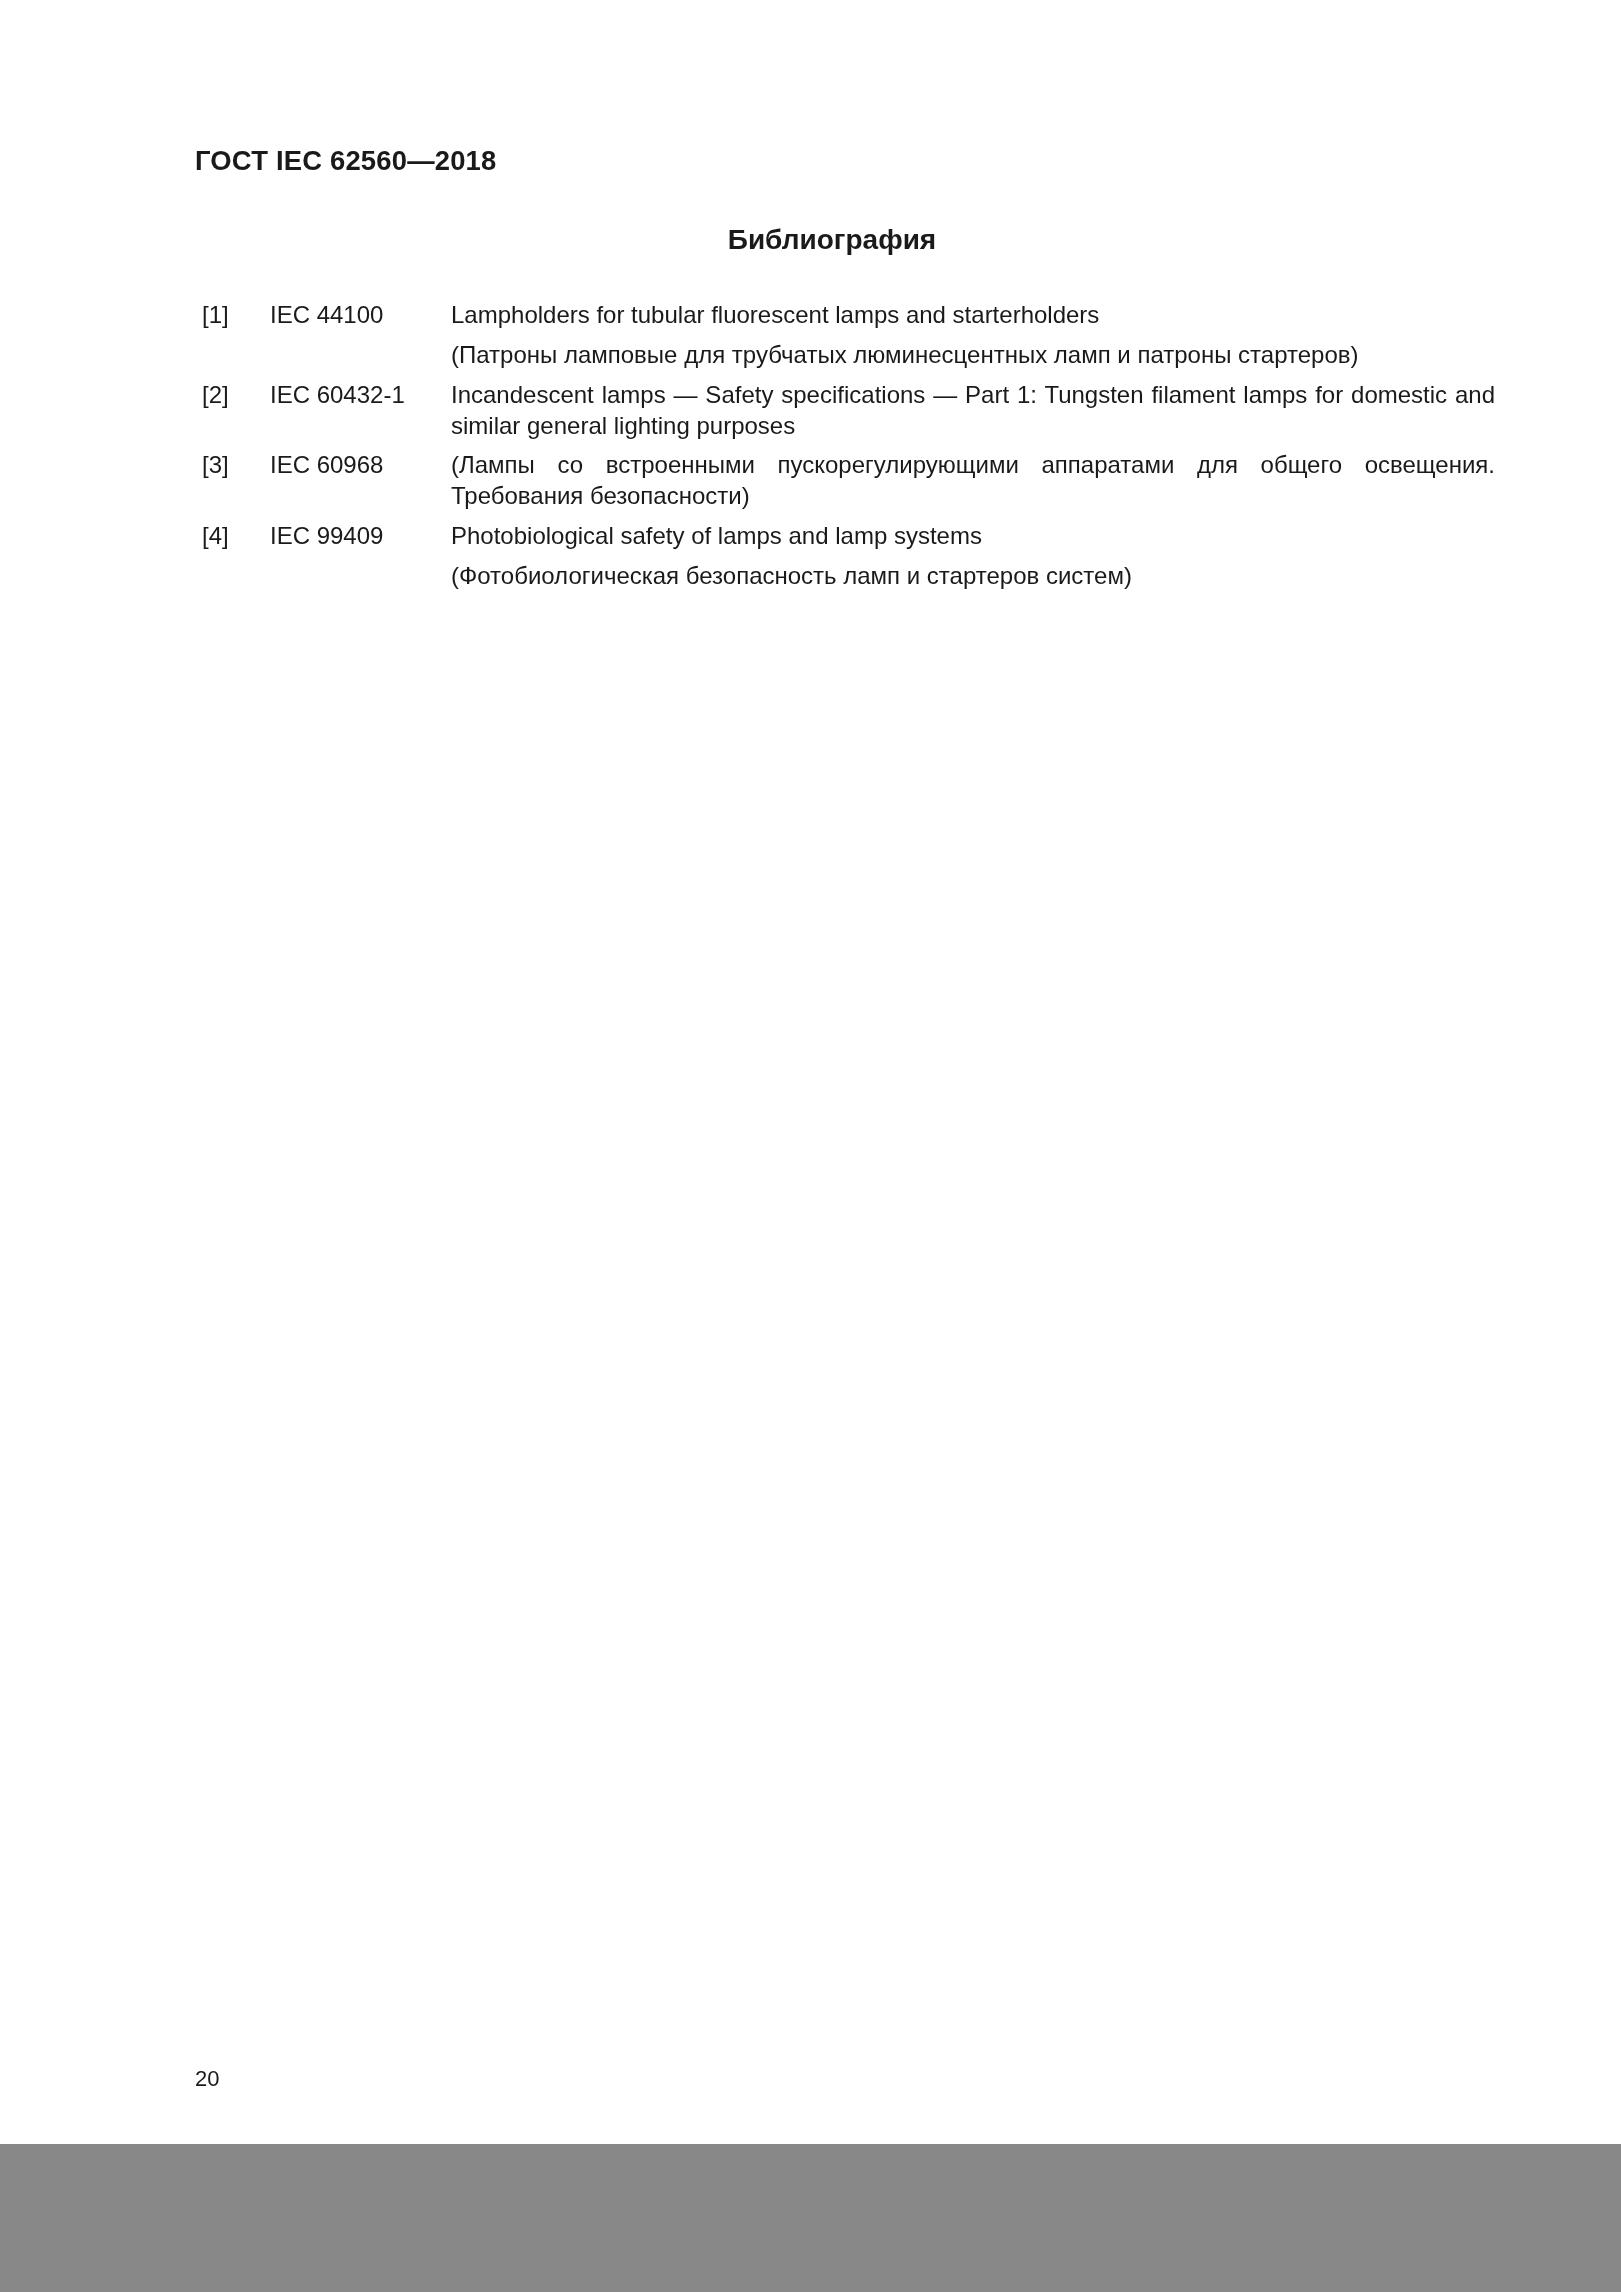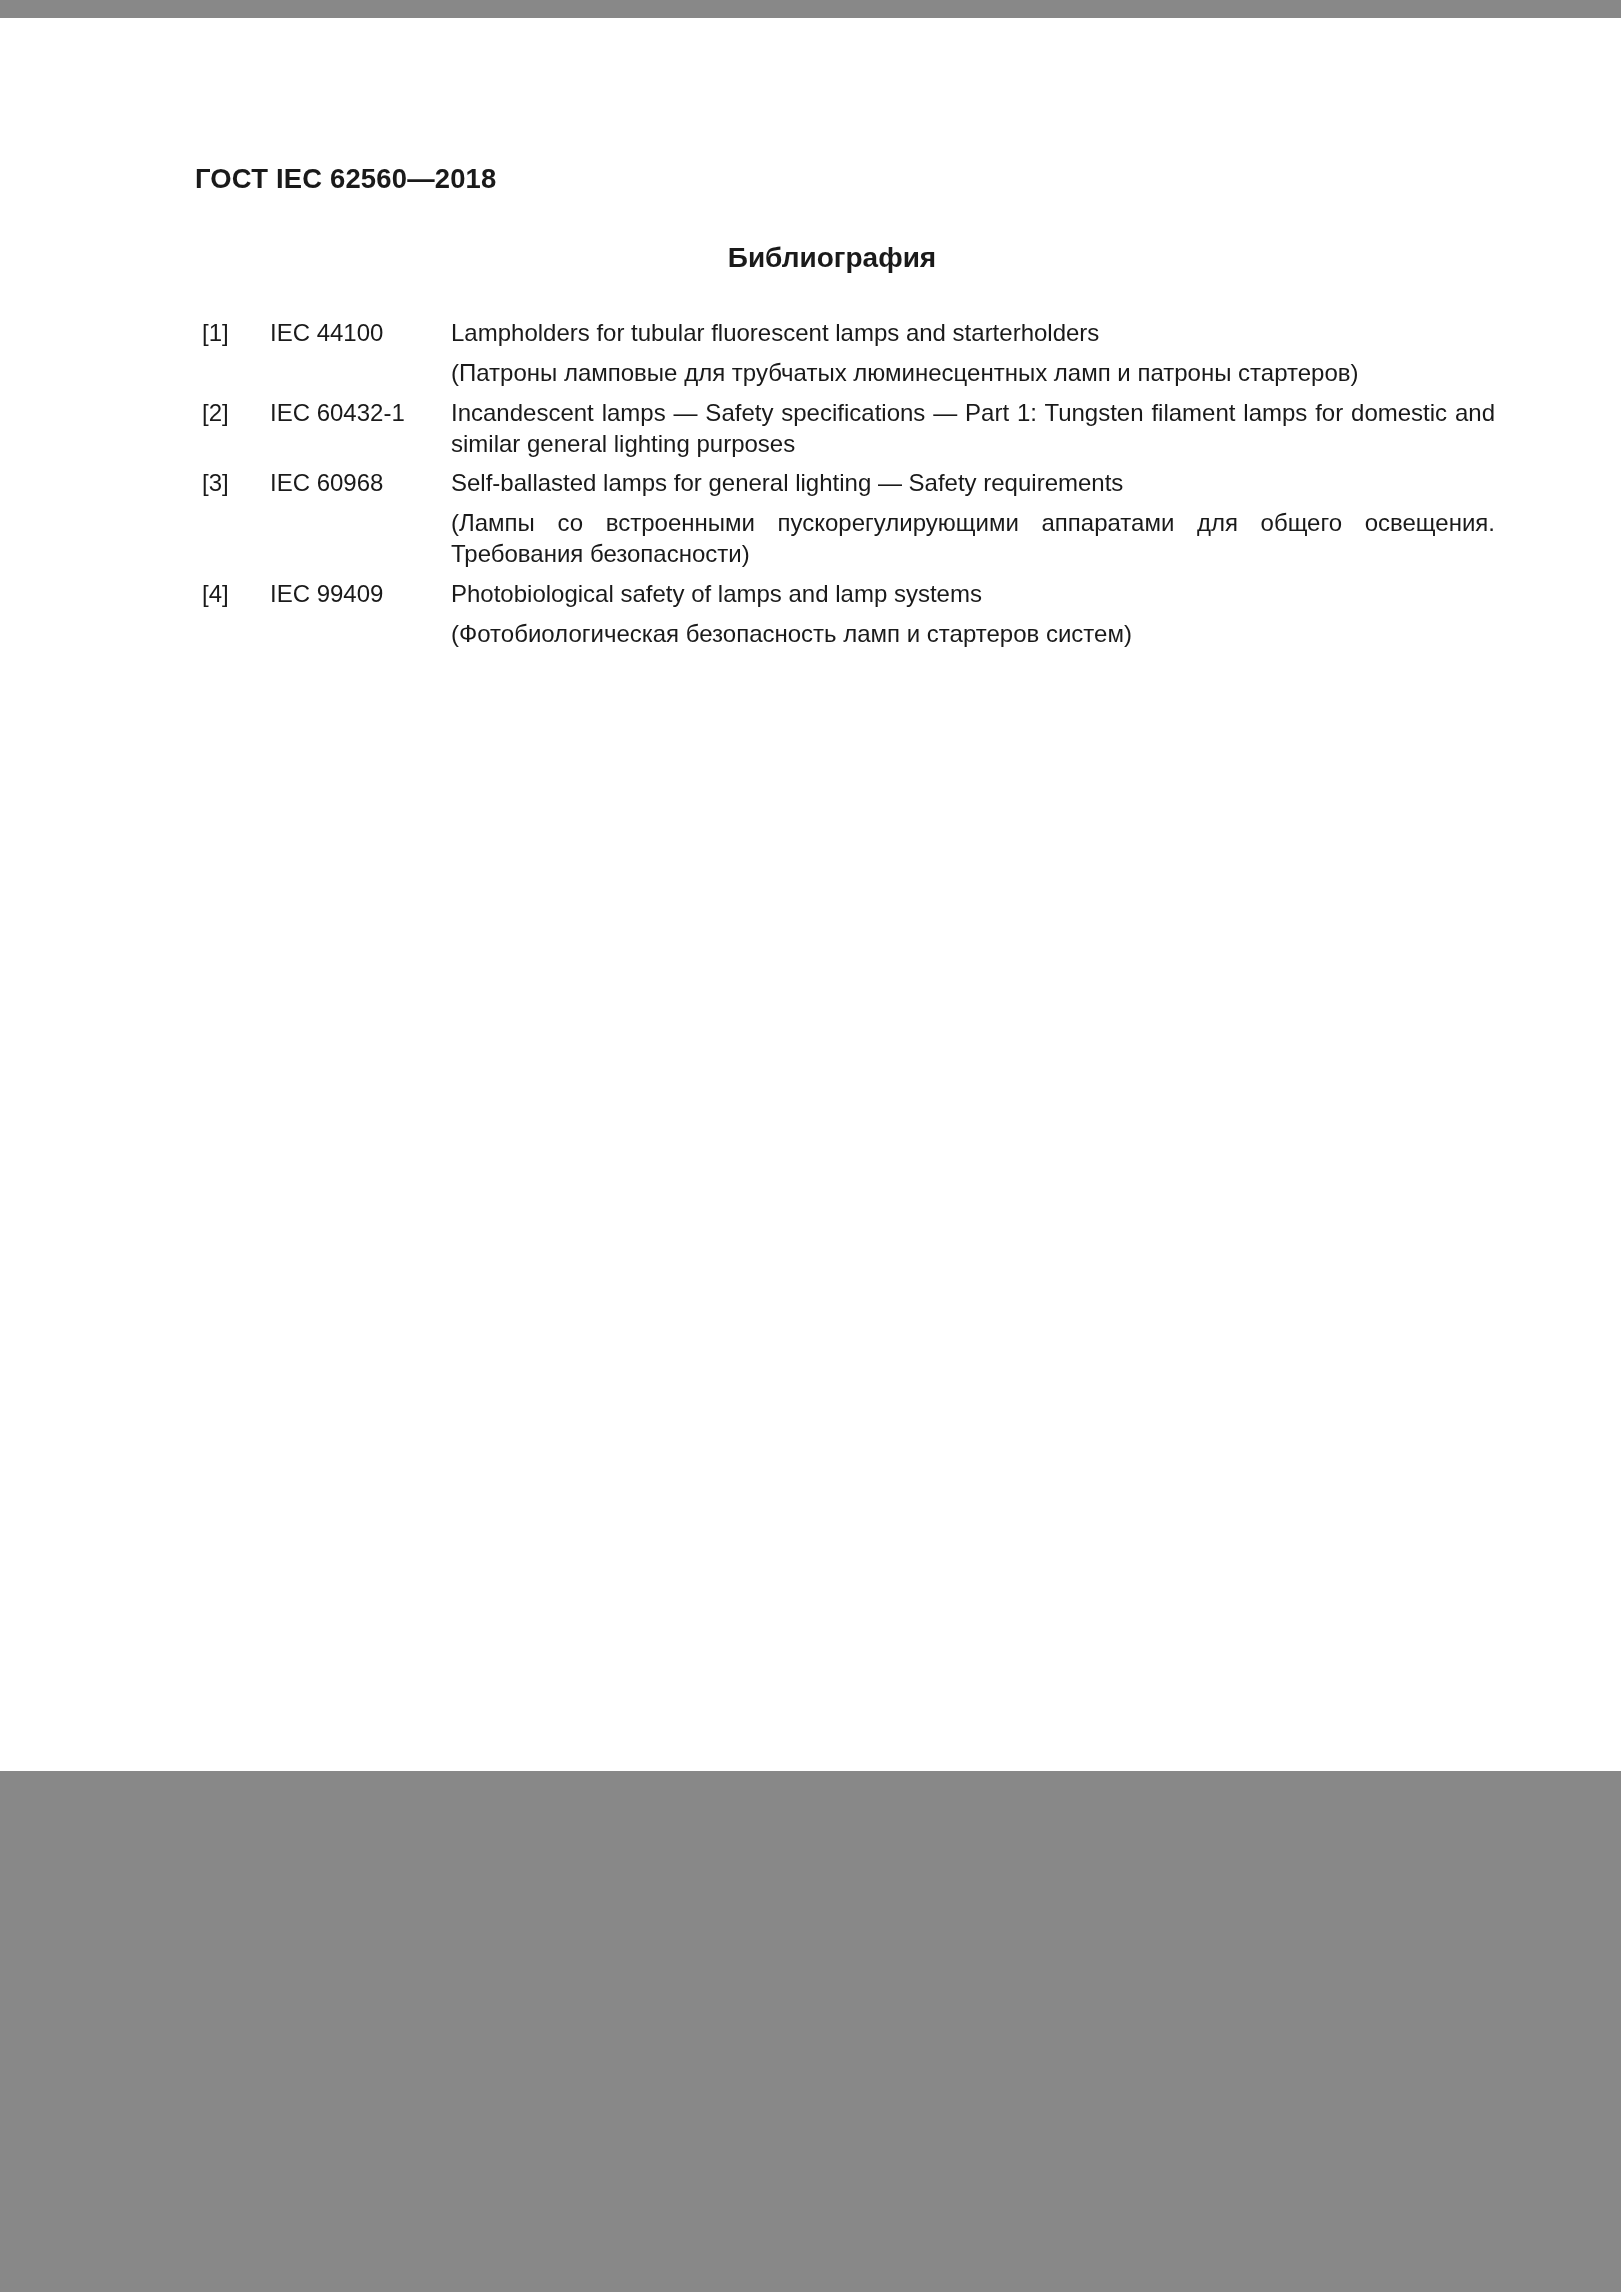--- a/index.html
+++ b/index.html
@@ -4,22 +4,22 @@
 <style>
   html, body {
     margin: 0;
     padding: 0;
     background: #888;
     font-family: "Liberation Sans", "DejaVu Sans", sans-serif;
   }
   .page {
     position: relative;
     width: 1621px;
-    height: 1753px;
-    margin: 18px auto;
+    height: 2144px;
+    margin: 0 auto;
     background: #ffffff;
     color: #1a1a1a;
     overflow: hidden;
   }
   .doc-header {
     position: absolute;
     top: 144px;
     left: 195px;
     font-size: 27.4px;
     line-height: 33px;
@@ -99,21 +99,20 @@
       <div class="entry-code">IEC 60432-1</div>
       <div class="entry-texts">
         <p>Incandescent lamps — Safety specifications — Part 1: Tungsten filament lamps for domestic and similar general lighting purposes</p>
       </div>
     </div>
 
     <div class="entry">
       <div class="entry-num">[3]</div>
       <div class="entry-code">IEC 60968</div>
       <div class="entry-texts">
-        <p>Self-ballasted lamps for general lighting — Safety requirements</p>
         <p>(Лампы со встроенными пускорегулирующими аппаратами для общего освещения. Требования безопасности)</p>
       </div>
     </div>
 
     <div class="entry">
       <div class="entry-num">[4]</div>
       <div class="entry-code">IEC 99409</div>
       <div class="entry-texts">
         <p>Photobiological safety of lamps and lamp systems</p>
         <p>(Фотобиологическая безопасность ламп и стартеров систем)</p>

